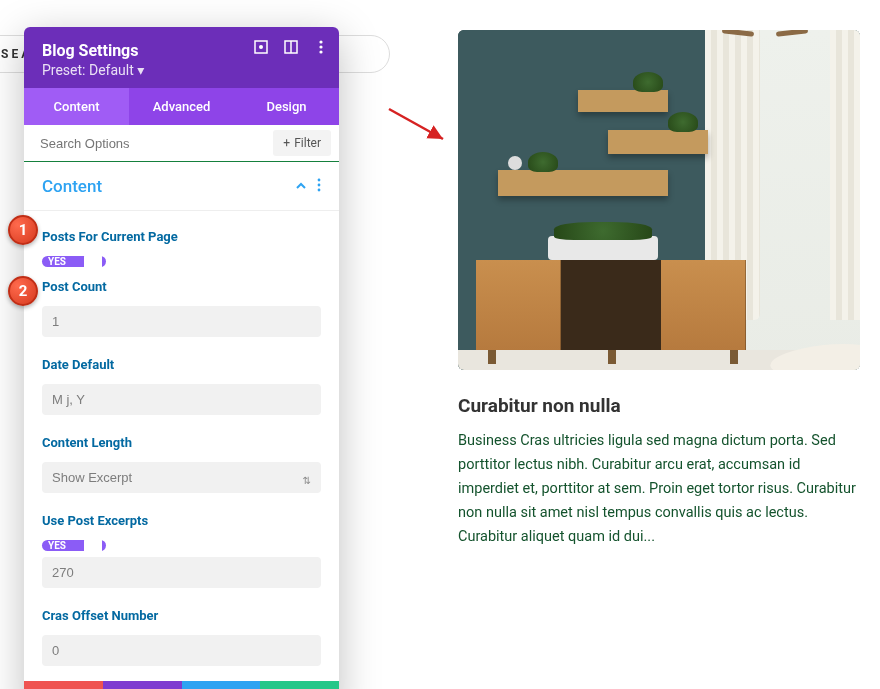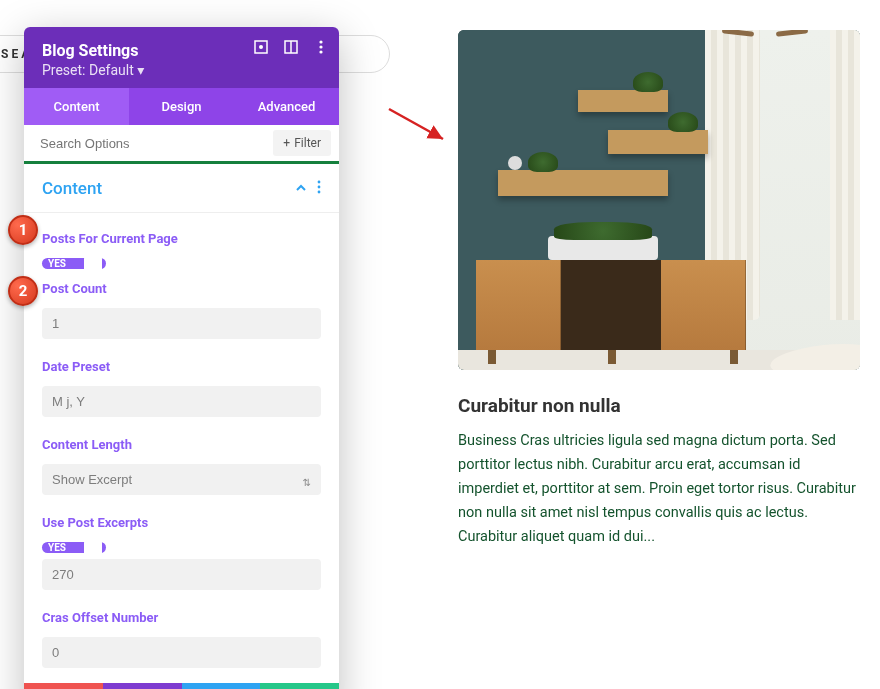--- a/index.html
+++ b/index.html
@@ -82,21 +82,21 @@
     cursor: pointer;
     font-weight: 500;
   }
   .tab.active {
     background: #a05cf5;
   }
   .search-row {
     display: flex;
     align-items: center;
     background: #fff;
-    border-bottom: 3px solid #15803d;
+    border-bottom: 1px solid #15803d;
   }
   .search-row input {
     flex: 1;
     border: none;
     outline: none;
     padding: 10px 16px;
     font-size: 13px;
     color: #888;
   }
   .filter-btn {
@@ -133,21 +133,21 @@
     padding: 12px 18px 18px;
     display: flex;
     flex-direction: column;
     gap: 6px;
     max-height: 470px;
     overflow: hidden;
   }
   .field-label {
     font-size: 13px;
     font-weight: 700;
-    color: #8b5cf6;
+    color: #0369a1;
     margin-top: 6px;
     margin-bottom: 6px;
   }
   .toggle {
     width: 64px;
     height: 26px;
     border-radius: 6px;
     background: #8b5cf6;
     position: relative;
     display: flex;
@@ -309,22 +309,22 @@
             <circle cx="2" cy="2" r="1.6" fill="#fff"></circle>
             <circle cx="2" cy="7" r="1.6" fill="#fff"></circle>
             <circle cx="2" cy="12" r="1.6" fill="#fff"></circle>
           </svg>
       </span>
     </div>
   </div>
 
   <div class="tabs">
     <div class="tab active">Content</div>
+    <div class="tab">Advanced</div>
     <div class="tab">Design</div>
-    <div class="tab">Advanced</div>
   </div>
 
   <div class="search-row">
     <input type="text" placeholder="Search Options" style="">
     <div class="filter-btn">
       <span>+</span>
       <span>Filter</span>
     </div>
   </div>
 
@@ -349,21 +349,21 @@
   <div class="panel-body">
     <div class="field-label">Posts For Current Page</div>
     <div class="toggle">
       <span class="toggle-label">YES</span>
       <span class="toggle-knob"></span>
     </div>
 
     <div class="field-label">Post Count</div>
     <input class="text-input" type="text" value="1" style="">
 
-    <div class="field-label">Date Preset</div>
+    <div class="field-label">Date Default</div>
     <input class="text-input" type="text" value="M j, Y" style="">
 
     <div class="field-label">Content Length</div>
     <div class="select-wrap">
       <input class="select-input" type="text" readonly="" value="Show Excerpt" style="">
     </div>
 
     <div class="field-label">Use Post Excerpts</div>
     <div class="toggle">
       <span class="toggle-label">YES</span>

